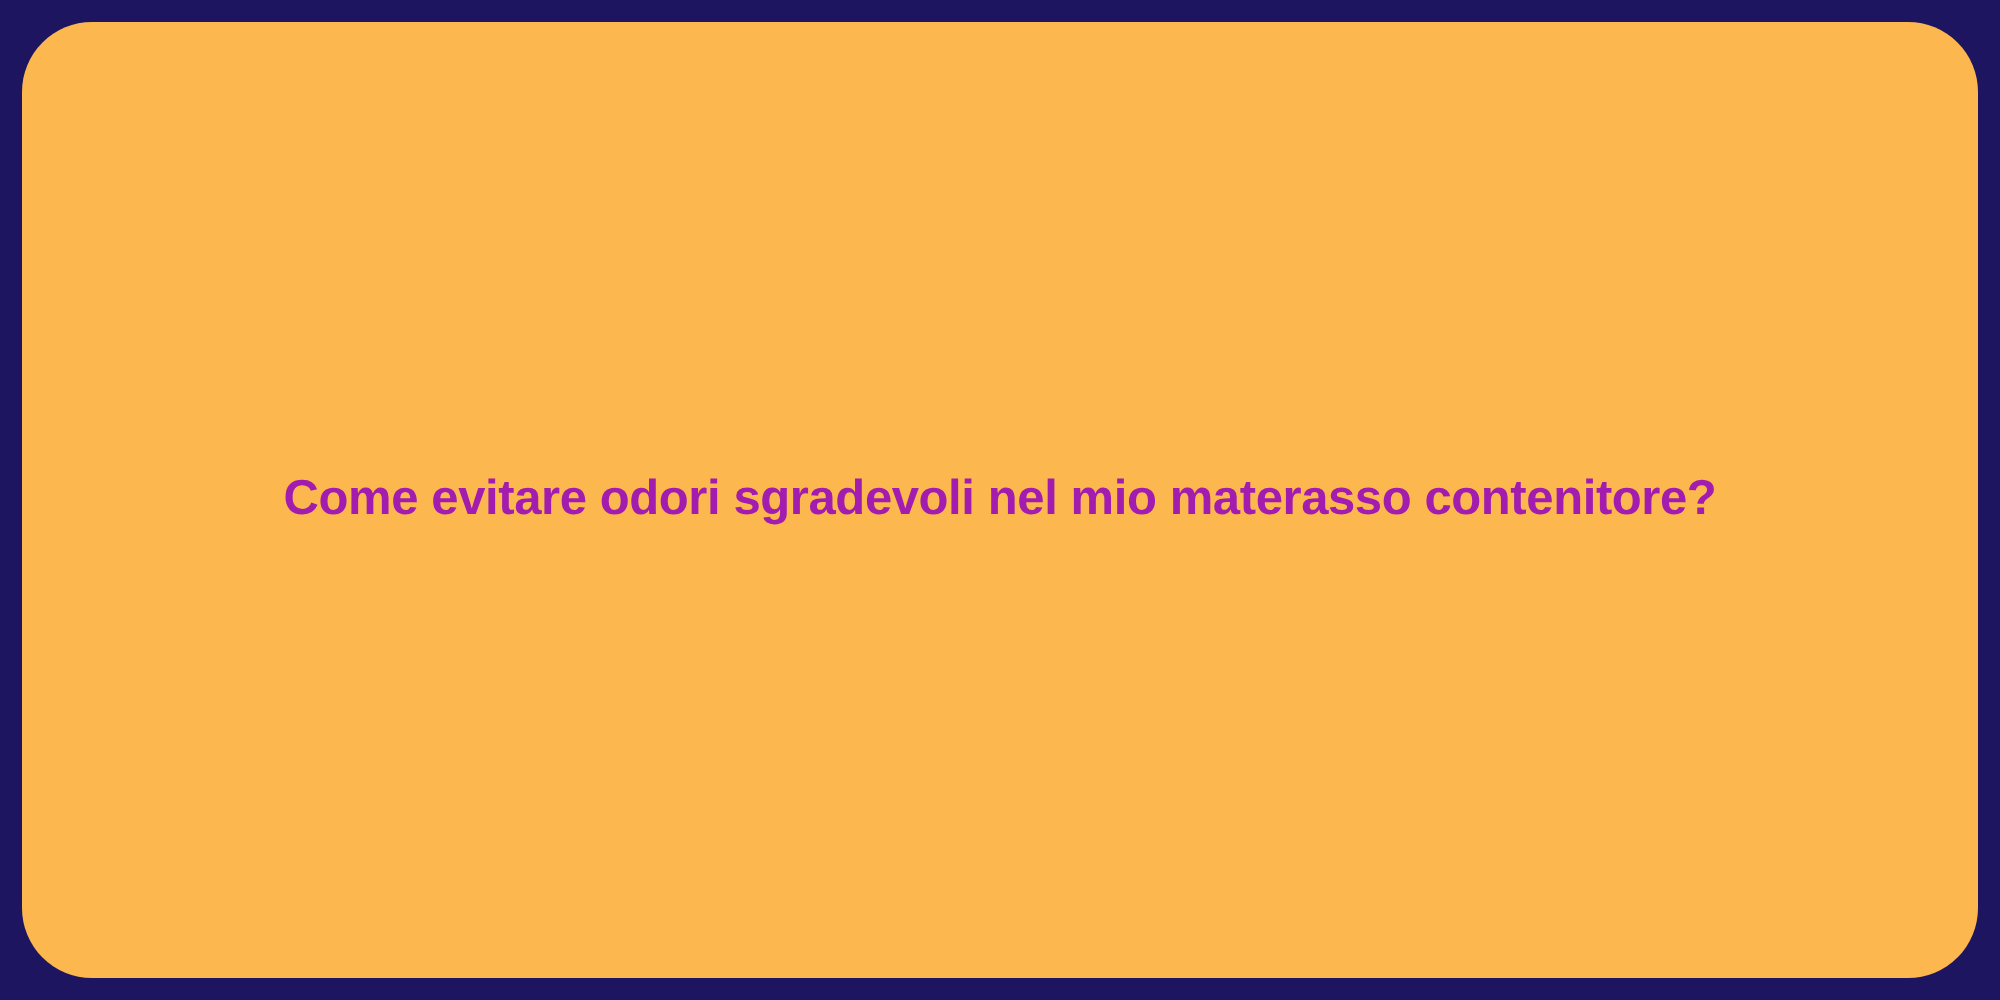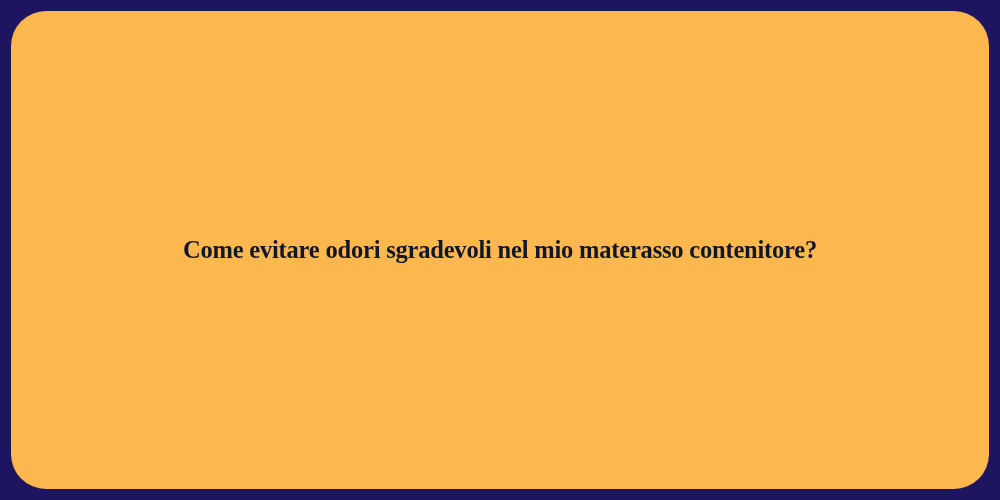--- a/index.html
+++ b/index.html
@@ -34,26 +34,26 @@
     display: flex;
     align-items: center;
     justify-content: center;
     overflow: hidden;
   }
 
   #hero-heading {
     margin: 0;
     padding: 0 30px;
     text-align: center;
-    font-family: Liberation Serif, serif;
+    font-family: Liberation Sans, sans-serif;
     font-size: 37px;
     font-weight: 700;
     line-height: 1.25;
     letter-spacing: -0.2px;
-    color: #0f172a;
+    color: #a21caf;
     white-space: nowrap;
   }
 </style>
 </head>
 <body>
 
 <div id="banner-root">
   <div id="hero-card">
     <h1 id="hero-heading" style="font-size: 24.5px;">Come evitare odori sgradevoli nel mio materasso contenitore?</h1>
   </div>

